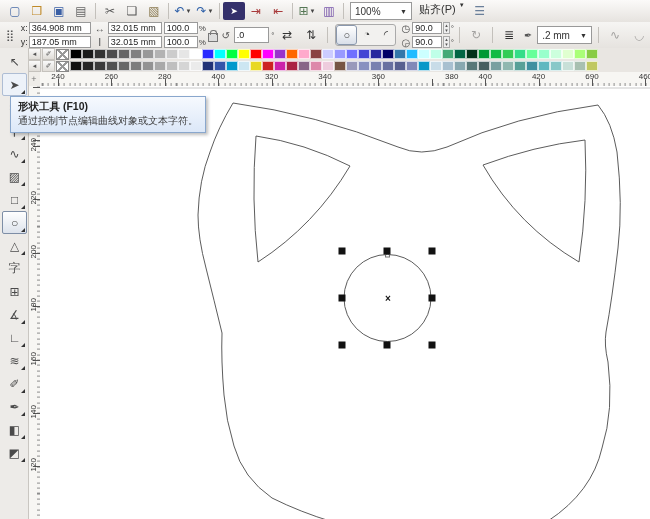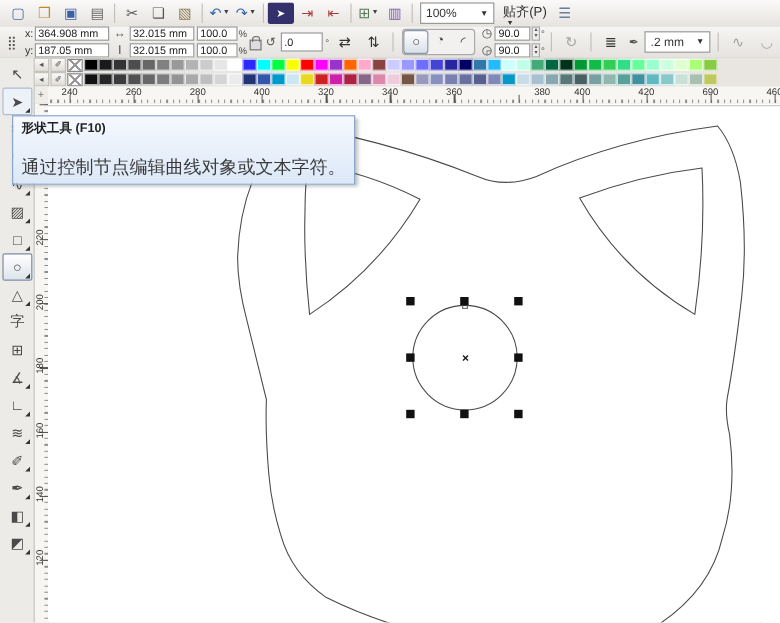--- a/index.html
+++ b/index.html
@@ -10,21 +10,21 @@
   .toolbar{position:absolute;left:0;top:0;right:0;height:22px;display:flex;align-items:center;
            padding-left:4px;background:linear-gradient(#fbfaf9,#e6e3df);border-bottom:1px solid #c9c6c1;}
   .tbtn{min-width:20px;height:18px;display:flex;align-items:center;justify-content:center;
         font-size:12px;line-height:1;border:1px solid transparent;border-radius:2px;}
   .tbtn .dd{font-size:6px;color:#444;margin-left:1px;}
   .boxed{background:#34306b;border-radius:2px;width:18px;height:16px;font-size:9px;}
   .sep{width:1px;height:16px;background:#c3c0bb;margin:0 3px;flex:0 0 1px;}
   .combo{height:16px;background:#fff;border:1px solid #999;display:flex;align-items:center;
          font-size:10px;padding:0 4px;margin:0 3px;}
   .combo .dda{margin-left:auto;font-size:7px;color:#333;padding-left:6px;}
-  .snapbtn{display:flex;align-items:flex-start;font-size:11px;padding:0 4px;height:18px;flex-direction:column;}
+  .snapbtn{display:flex;align-items:flex-start;font-size:11px;padding:0 4px;height:18px;}
   
   .propbar{position:absolute;left:0;top:22px;right:0;height:26px;display:flex;align-items:center;
            background:linear-gradient(#f6f5f3,#e6e3df);border-bottom:1px solid #c9c6c1;padding-left:3px;gap:2px;}
   .pico{width:16px;text-align:center;font-size:11px;color:#555;}
   .stack{display:flex;flex-direction:column;gap:2px;}
   .frow{display:flex;align-items:center;gap:1px;font-size:9px;}
   .flabel{color:#333;width:9px;text-align:right;}
   .ffield{background:#fff;border:1px solid #9a9a9a;height:10px;display:flex;align-items:center;
           padding:0 2px;font-size:9px;color:#222;}
   .w58{width:56px;} .w50{width:48px;} .w30{width:28px;} .w34{width:34px;} .w24{width:24px;}
@@ -71,21 +71,21 @@
   .fly{position:absolute;right:1px;bottom:1px;width:0;height:0;border-style:solid;
        border-width:0 0 4px 4px;border-color:transparent transparent #333 transparent;}
   
   .canvas{position:absolute;left:40px;top:86px;right:0;bottom:0;background:#ffffff;}
   .canvas svg{display:block;}
   
   .tooltip{position:absolute;left:10px;top:96px;z-index:20;white-space:nowrap;
            background:linear-gradient(#f6f9fe,#dce8f8);border:1px solid #89a7cd;border-radius:0;
            box-shadow:2px 2px 3px rgba(0,0,0,.25);padding:3px 7px 4px 7px;}
   .tooltip .tt-title{font-size:10.5px;font-weight:bold;color:#222;}
-  .tooltip .tt-desc{font-size:15px;color:#3a3a3a;margin-top:16px;}
+  .tooltip .tt-desc{font-size:10px;color:#3a3a3a;margin-top:0;}
 </style>
 </head>
 <body>
 
 <div id="root">
 
   <div class="toolbar" id="std-toolbar">
 
     <div class="tbtn">
         <span style="color: rgb(74, 109, 168);">▢</span>

